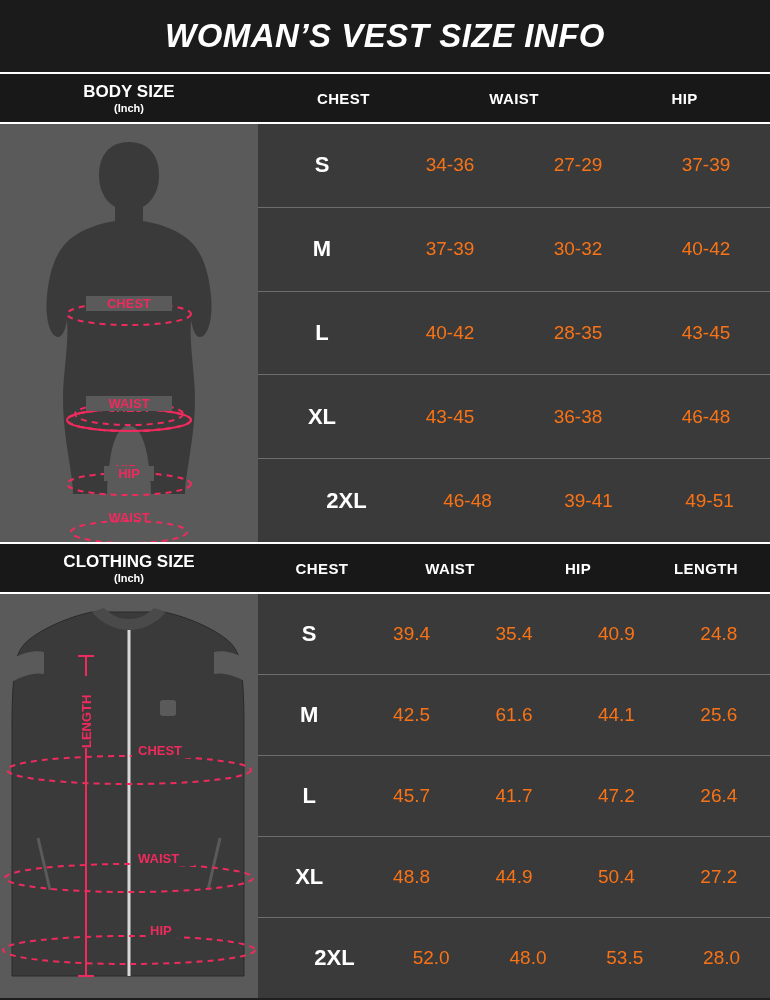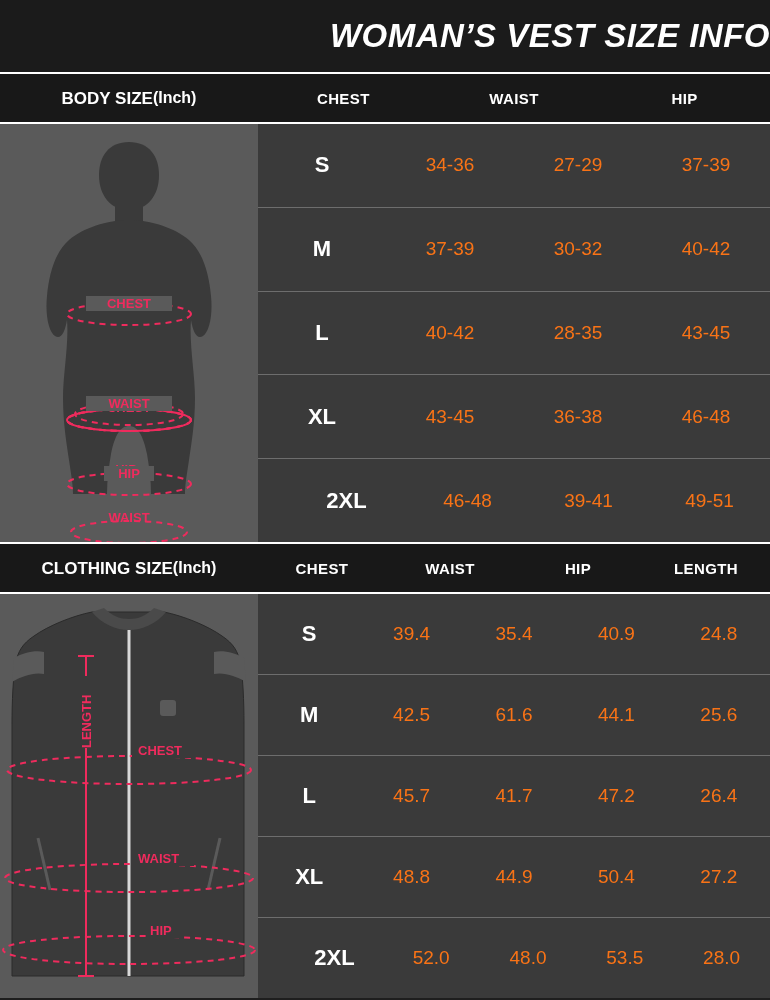--- a/index.html
+++ b/index.html
@@ -20,53 +20,54 @@
     height: 1000px;
     background: #1e1e1e;
     box-sizing: border-box;
   }
   
   .title-bar {
     height: 72px;
     background: #1b1b1b;
     display: flex;
     align-items: center;
-    justify-content: flex-end;
+    justify-content: center;
   }
   .title-bar .title {
     font-size: 33px;
     font-weight: bold;
     font-style: italic;
     letter-spacing: 0.5px;
     color: #ffffff;
     text-align: center;
   }
   
   .section-head {
     display: flex;
     height: 48px;
     background: #181818;
     border-top: 2px solid #ffffff;
     border-bottom: 2px solid #ffffff;
   }
   .section-head .label-cell {
     width: 258px;
     display: flex;
+    flex-direction: column;
     align-items: center;
     justify-content: center;
     box-sizing: border-box;
     text-align: center;
   }
   .section-head .label-cell .l1 {
     font-size: 17px;
     font-weight: bold;
     line-height: 19px;
   }
   .section-head .label-cell .l2 {
-    font-size: 16px;
+    font-size: 11px;
     font-weight: bold;
     line-height: 14px;
   }
   .section-head .cols {
     flex: 1;
     display: flex;
   }
   .section-head .cols .col {
     flex: 1;
     display: flex;

